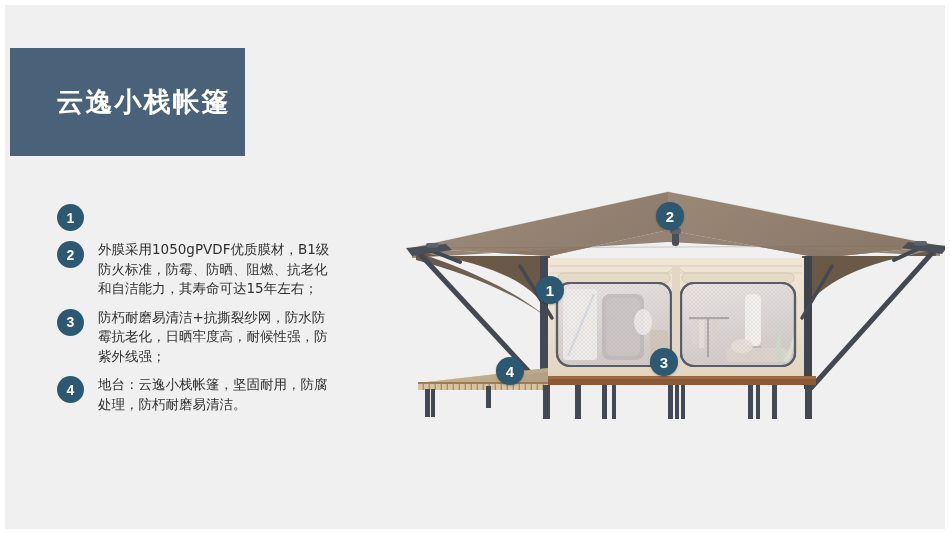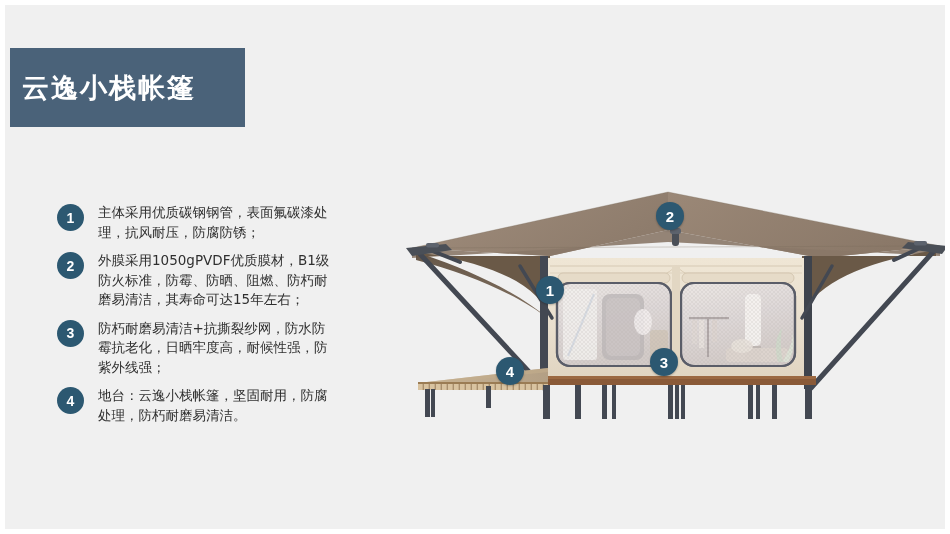--- a/index.html
+++ b/index.html
@@ -13,25 +13,26 @@
   #slide{
     position:absolute;left:0;top:0;width:950px;height:534px;
     background:#f0f0f0;
     box-sizing:border-box;
     border:5px solid #ffffff;
     overflow:hidden;
   }
 
   
   #title-banner{
-    position:absolute;left:5px;top:43px;width:235px;height:79px;
+    position:absolute;left:5px;top:43px;width:235px;height:108px;
     background:#4a6279;
     display:flex;align-items:center;
     box-sizing:border-box;
-    padding-left:12px;
+    padding-left:32px;
+    justify-content:center;
   }
   #title-banner .title-text{
     color:#ffffff;
     font-size:27px;
     font-weight:bold;
     letter-spacing:2px;
     white-space:nowrap;
     font-family:"DejaVu Sans","Liberation Sans",sans-serif;
   }
 
@@ -89,26 +90,25 @@
 <div id="slide">
 
   <div id="title-banner">
     <span class="title-text">云逸小栈帐篷</span>
   </div>
 
   <div id="feature-list">
 
     <div class="feature-item">
       <div class="feature-badge">1</div>
-      <div class="feature-text">主体采用优质碳钢钢管，表面氟碳漆处理，抗风耐压，防腐防锈；</div>
     </div>
 
     <div class="feature-item">
       <div class="feature-badge">2</div>
-      <div class="feature-text">外膜采用1050gPVDF优质膜材，B1级防火标准，防霉、防晒、阻燃、防朽耐磨易清洁，其寿命可达15年左右；</div>
+      <div class="feature-text">外膜采用1050gPVDF优质膜材，B1级防火标准，防霉、防晒、阻燃、抗老化和自洁能力，其寿命可达15年左右；</div>
     </div>
 
     <div class="feature-item">
       <div class="feature-badge">3</div>
       <div class="feature-text">防朽耐磨易清洁+抗撕裂纱网，防水防霉抗老化，日晒牢度高，耐候性强，防紫外线强；</div>
     </div>
 
     <div class="feature-item">
       <div class="feature-badge">4</div>
       <div class="feature-text">地台：云逸小栈帐篷，坚固耐用，防腐处理，防朽耐磨易清洁。</div>

